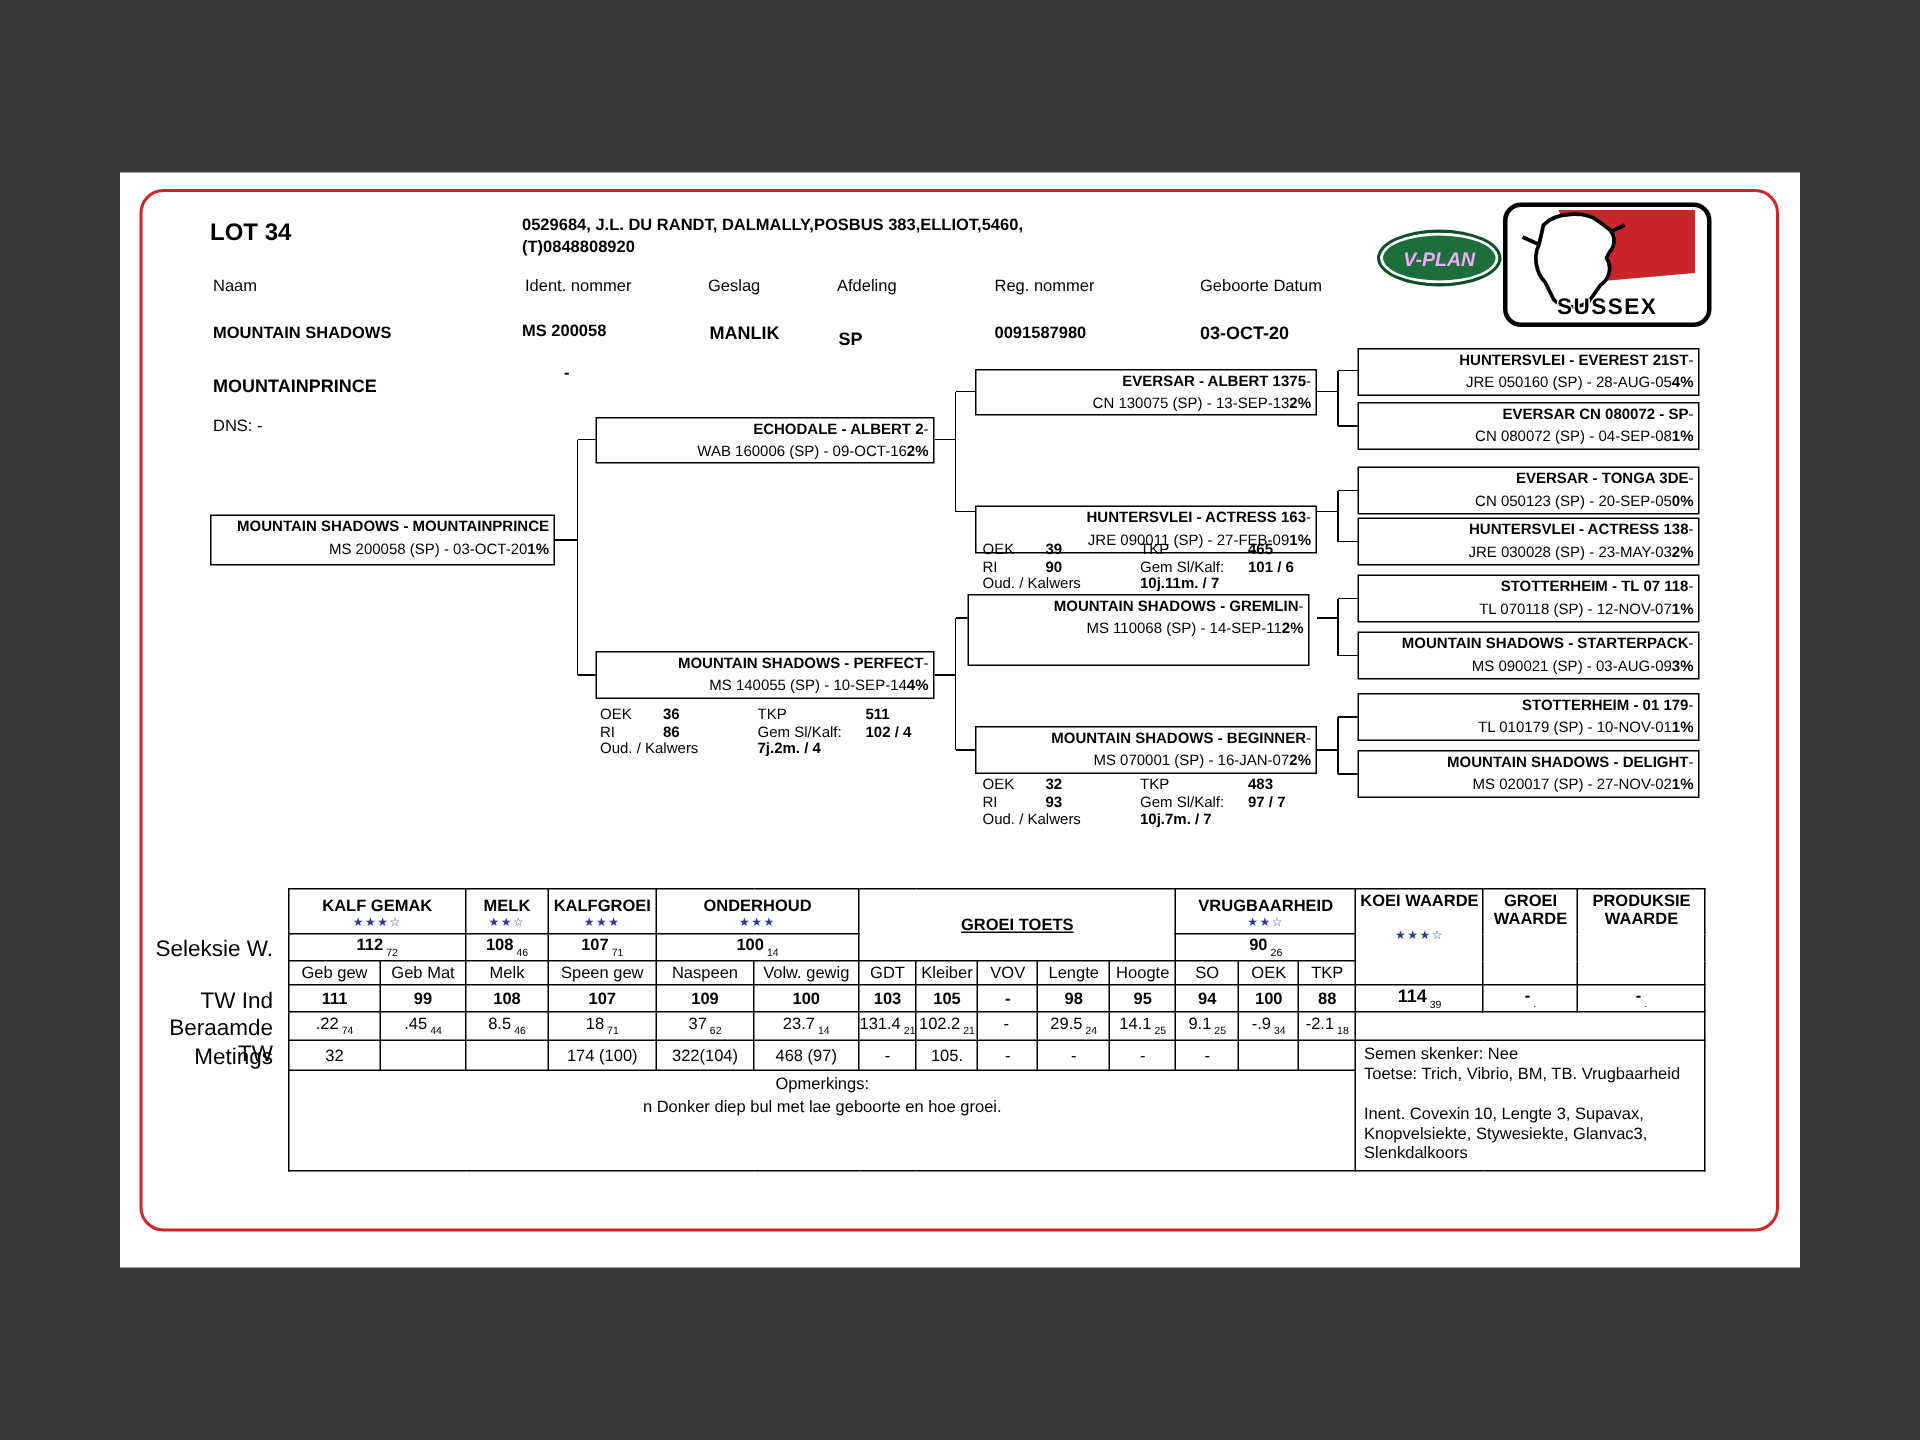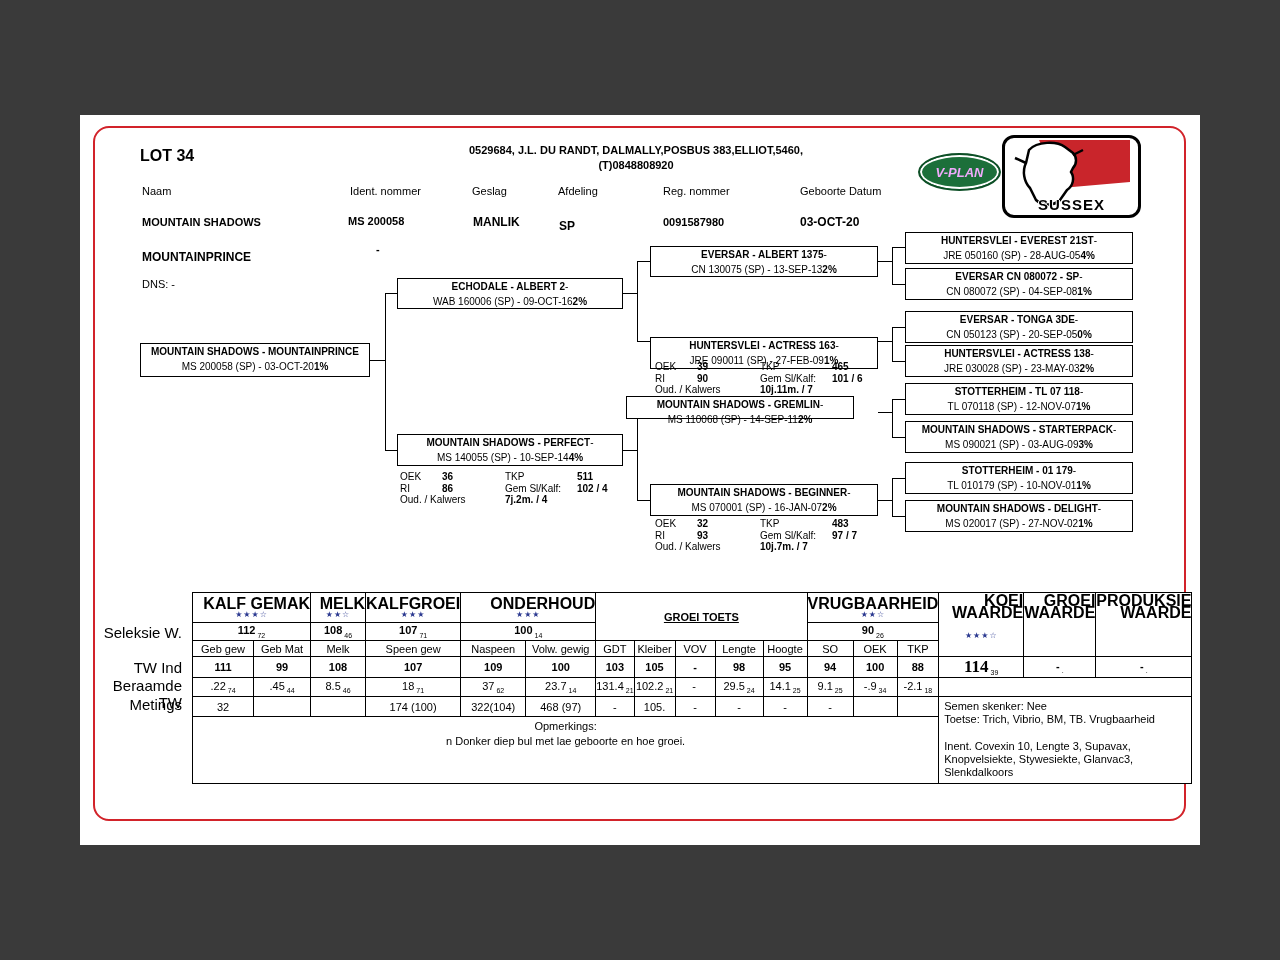--- a/index.html
+++ b/index.html
@@ -10,21 +10,21 @@
   .page {
     position:absolute; left:80px; top:115px; width:1120px; height:730px;
     background:#fff;
   }
   .red-frame {
     position:absolute; left:13px; top:11px; right:14px; bottom:24px;
     border:2px solid #d2232a; border-radius:16px; pointer-events:none;
   }
   .abs { position:absolute; }
   .lot { left:60px; top:32px; font-size:16px; font-weight:bold; }
-  .owner { left:256px; top:28px; width:600px; text-align:center; font-size:11px; font-weight:bold; line-height:15px; }
+  .owner { left:268px; top:28px; width:600px; font-size:11px; font-weight:bold; line-height:15px; }
   .vplan {
     left:838px; top:38px; width:79px; height:34px; background:#1c6f3a;
     border:2px solid #0d4f26; border-radius:50%;
     box-shadow: inset 0 0 0 2px #fff;
     display:flex; align-items:center; justify-content:center;
     color:#f0abfc; font-weight:bold; font-style:italic; font-size:13px;
   }
   .sussex {
     left:922px; top:20px; width:133px; height:77px; background:#fff;
     border:3px solid #000; border-radius:12px; overflow:hidden;
@@ -37,21 +37,21 @@
   }
   .flabel { font-size:11px; }
   .fval { font-size:11px; font-weight:bold; }
   .fval2 { font-size:12px; font-weight:bold; }
 
   
   .pbox {
     position:absolute; border:1px solid #000; background:#fff;
     font-size:10px; line-height:15px; padding:0 3px; box-sizing:border-box;
   }
-  .pline { display:flex; justify-content:center; white-space:nowrap; }
+  .pline { display:flex; justify-content:flex-end; white-space:nowrap; }
   .pname { font-weight:bold; }
   .ppct { font-weight:bold; }
   .pstats { position:absolute; font-size:10px; line-height:11.5px; }
   .srow { display:flex; white-space:nowrap; }
   .sc1 { width:42px; }
   .sc2 { width:63px; font-weight:bold; }
   .sc3l { width:72px; }
   .sc3v { font-weight:bold; }
   .sc12 { width:105px; }
   .connectors { position:absolute; left:0; top:0; }
@@ -62,27 +62,27 @@
     table-layout:fixed; background:#fff;
   }
   .ptable td { border:1px solid #000; text-align:center; padding:0; font-size:11px; overflow:hidden; }
   .r-group { height:30px; }
   .r-sel   { height:18px; }
   .r-sub   { height:16px; }
   .r-tw    { height:18px; }
   .r-ber   { height:19px; }
   .r-met   { height:20px; }
   .r-opm   { height:67px; }
-  .gl { font-weight:bold; font-size:16px; line-height:12px; padding-top:2px;text-align:right; }
+  .gl { font-weight:bold; font-size:11px; line-height:12px; padding-top:2px; }
   .stars { font-size:8px; color:#2b3990; letter-spacing:1px; line-height:10px; }
   .vcol { vertical-align:top; }
   .koei-stars { margin-top:12px; }
   .gtcell { font-weight:bold; vertical-align:middle;text-decoration:underline; }
   .selv, .twv { font-weight:bold; }
-  .twv-big { font-weight:bold; font-size:17px;font-family:Liberation Serif, serif; }
+  .twv-big { font-weight:bold; font-size:12px; }
   .acc { font-size:7px; vertical-align:sub; margin-left:2px; font-weight:normal; }
   .opm { text-align:right; vertical-align:top; padding:2px 5px !important; font-size:11px; line-height:15px; }
   .notes { text-align:left !important; vertical-align:top; padding:3px 5px !important; font-size:10px; line-height:13px; }
   .notes .gap { height:14px; }
   .rowlab { position:absolute; width:88px; text-align:right; font-size:15px; }
 </style>
 </head>
 <body>
 
 <div class="page">
@@ -213,21 +213,21 @@
         <span class="sc1">RI</span>
         <span class="sc2">90</span>
         <span class="sc3l">Gem Sl/Kalf:</span>
         <span class="sc3v">101 / 6</span>
       </div>
     <div class="srow">
         <span class="sc12">Oud. / Kalwers</span>
         <span class="sc3v">10j.11m. / 7</span>
       </div>
   </div>
-  <div class="pbox" style="left:546px;top:281px;width:228px;height:23px">
+  <div class="pbox" style="left:565px;top:281px;width:228px;height:48px">
     <div class="pline">
         <span class="pname">MOUNTAIN SHADOWS - GREMLIN</span>
         <span>-</span>
       </div>
     <div class="pline">
         <span>MS 110068 (SP) - 14-SEP-11</span>
         <span class="ppct">2%</span>
       </div>
   </div>
   <div class="pbox" style="left:570px;top:369px;width:228px;height:32px">

